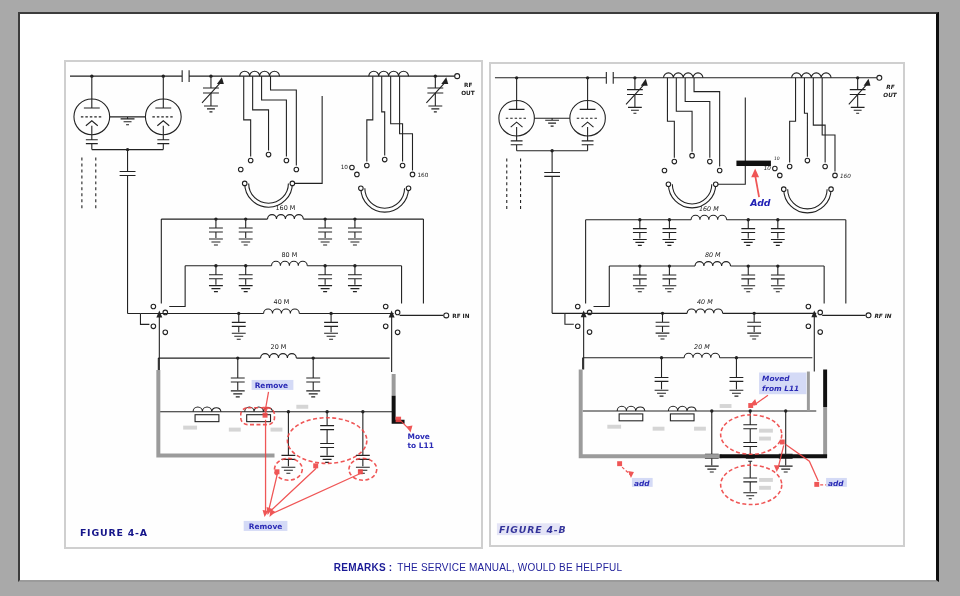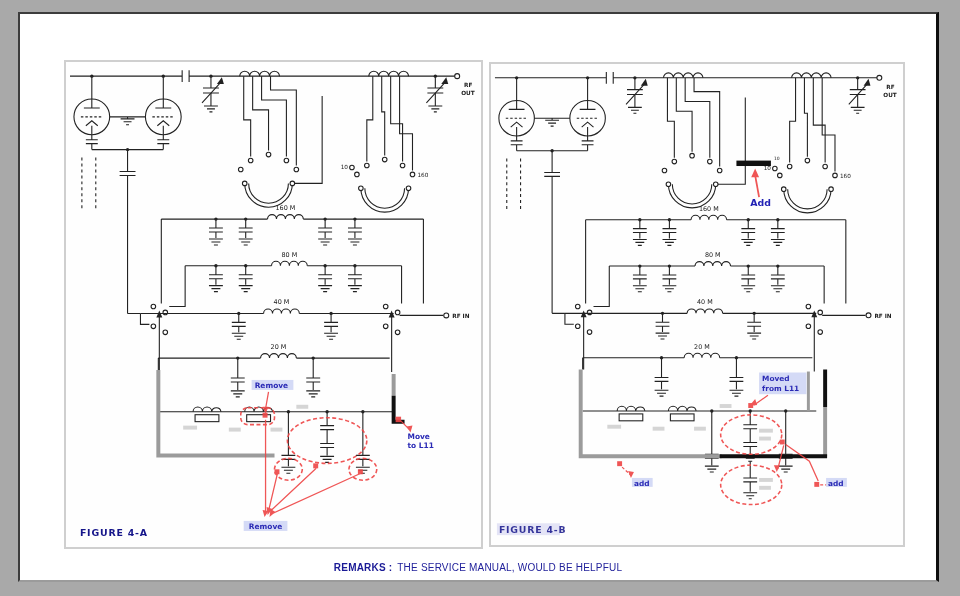--- a/index.html
+++ b/index.html
@@ -3,21 +3,21 @@
 <meta charset="utf-8">
 <style>
   html,body{margin:0;padding:0;}
   .frame{position:relative;width:960px;height:596px;background:#a9a9a9;overflow:hidden;
          font-family:"Liberation Sans",sans-serif;}
   .page{position:absolute;left:18px;top:12px;width:921px;height:570px;background:#ffffff;
         border:2px solid #3c3c3c;border-right:3px solid #0e0e0e;border-bottom:2px solid #9b9b9b;
         box-sizing:border-box;}
   .panel{position:absolute;background:#fefefe;border:2px solid #cfcfcf;box-sizing:border-box;}
   #panelA{left:44px;top:46px;width:419px;height:489px;}
-  #panelB{left:469px;top:48px;width:416px;height:485px;}
+  #panelB{left:469px;top:48px;width:416px;height:485px;font-style:italic;}
   .panel svg{display:block;width:100%;height:100%;}
   .remarks{position:absolute;left:0;right:0;bottom:7px;text-align:center;
            font-size:10px;color:#21219b;letter-spacing:.2px;}
   .remarks b{font-weight:bold;margin-right:5px;color:#1a1a96;}
   text{font-family:"DejaVu Sans",sans-serif;}
   .sch-label{fill:#222;font-size:5.8px;}
   .band-label{fill:#222;font-size:6.5px;}
   .ann-blue{fill:#2a2ab5;font-weight:bold;font-size:7.5px;}
   .fig-title{fill:#15158a;font-weight:bold;font-size:9.5px;letter-spacing:.8px;}
 </style>

